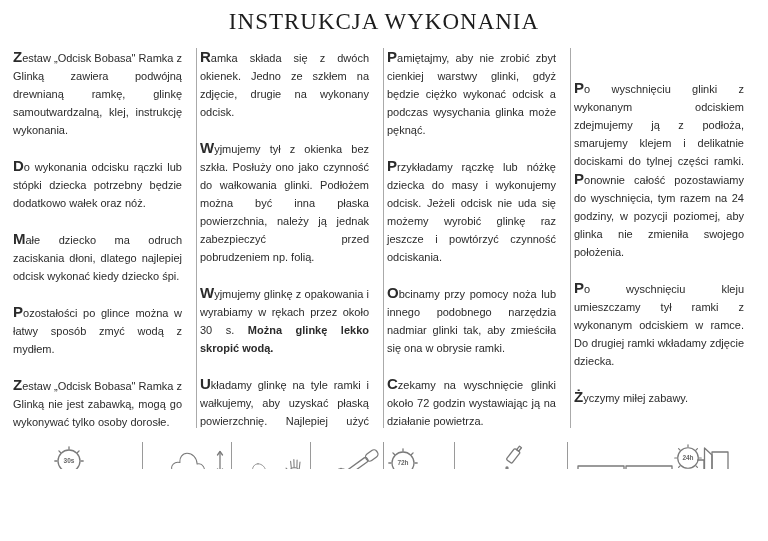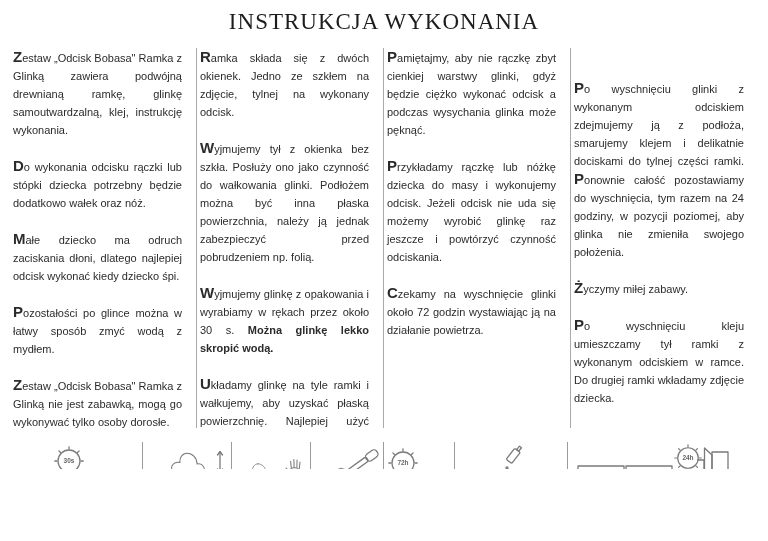--- a/index.html
+++ b/index.html
@@ -75,34 +75,35 @@
 
   <div class="columns">
       <div class="col">
         <p class="para"><span class="lead">Z</span><span class="norm">estaw „Odcisk Bobasa"  Ramka z Glinką zawiera podwójną drewnianą ramkę, glinkę samoutwardzalną, klej, instrukcję wykonania.</span></p>
         <p class="para"><span class="lead">D</span><span class="norm">o wykonania odcisku rączki lub stópki dziecka potrzebny będzie dodatkowo wałek oraz nóż.</span></p>
         <p class="para"><span class="lead">M</span><span class="norm">ałe dziecko ma odruch zaciskania dłoni, dlatego najlepiej odcisk wykonać kiedy dziecko śpi.</span></p>
         <p class="para"><span class="lead">P</span><span class="norm">ozostałości po glince można w łatwy sposób zmyć wodą z mydłem.</span></p>
         <p class="para"><span class="lead">Z</span><span class="norm">estaw „Odcisk Bobasa"  Ramka z Glinką nie jest zabawką, mogą go wykonywać tylko osoby dorosłe.</span></p>
       </div>
       <div class="col">
-        <p class="para"><span class="lead">R</span><span class="norm">amka składa się z dwóch okienek. Jedno ze szkłem na zdjęcie, tylnej na wykonany odcisk.</span></p>
+        <p class="para"><span class="lead">R</span><span class="norm">amka składa się z dwóch okienek. Jedno ze szkłem na zdjęcie, drugie na wykonany odcisk.</span></p>
         <p class="para"><span class="lead">W</span><span class="norm">yjmujemy tył z okienka bez szkła. Posłuży ono jako czynność do wałkowania glinki. Podłożem można być inna płaska powierzchnia, należy ją jednak zabezpieczyć przed pobrudzeniem np. folią.</span></p>
         <p class="para"><span class="lead">W</span><span class="norm">yjmujemy glinkę z opakowania i wyrabiamy w rękach przez około 30 s. </span><span class="bold">Można glinkę lekko skropić wodą.</span></p>
         <p class="para"><span class="lead">U</span><span class="norm">kładamy glinkę na tyle ramki i wałkujemy, aby uzyskać płaską powierzchnię. Najlepiej użyć wałka kuchennego, ale równie dobrze może to być np. butelka lub inny przedmiot o podobnym kształcie.</span></p>
       </div>
       <div class="col">
-        <p class="para"><span class="lead">P</span><span class="norm">amiętajmy, aby nie rączkę zbyt cienkiej warstwy glinki, gdyż będzie ciężko wykonać odcisk a podczas wysychania glinka może pęknąć.</span></p>
+        <p class="para"><span class="lead">P</span><span class="norm">amiętajmy, aby nie zrobić zbyt cienkiej warstwy glinki, gdyż będzie ciężko wykonać odcisk a podczas wysychania glinka może pęknąć.</span></p>
         <p class="para"><span class="lead">P</span><span class="norm">rzykładamy rączkę lub nóżkę dziecka do masy i wykonujemy odcisk. Jeżeli odcisk nie uda się możemy wyrobić glinkę raz jeszcze i powtórzyć czynność odciskania.</span></p>
+        <p class="para"><span class="lead">O</span><span class="norm">bcinamy przy pomocy noża lub innego podobnego narzędzia nadmiar glinki tak, aby zmieściła się ona w obrysie ramki.</span></p>
         <p class="para"><span class="lead">C</span><span class="norm">zekamy na wyschnięcie glinki około 72 godzin wystawiając ją na działanie powietrza.</span></p>
       </div>
       <div class="col">
         <p class="para"><span class="lead">P</span><span class="norm">o wyschnięciu glinki z wykonanym odciskiem zdejmujemy ją z podłoża, smarujemy klejem i delikatnie dociskami do tylnej części ramki. </span><span class="lead">P</span><span class="norm">onownie całość pozostawiamy do wyschnięcia, tym razem na 24 godziny, w pozycji poziomej, aby glinka nie zmieniła swojego położenia.</span></p>
+        <p class="para"><span class="lead">P</span><span class="norm">o wyschnięciu kleju umieszczamy tył ramki z wykonanym odciskiem w ramce. Do drugiej ramki wkładamy zdjęcie dziecka.</span></p>
         <p class="para"><span class="lead">Ż</span><span class="norm">yczymy miłej zabawy.</span></p>
-        <p class="para"><span class="lead">P</span><span class="norm">o wyschnięciu kleju umieszczamy tył ramki z wykonanym odciskiem w ramce. Do drugiej ramki wkładamy zdjęcie dziecka.</span></p>
         <div class="producer">
           <div>Wyprodukowano w Polsce przez:</div>
           <div>Opera-Tech Rafał Przybyło</div>
         </div>
       </div>
     </div>
 
   <svg width="0" height="0" style="position:absolute" aria-hidden="true">
     <defs>
       <symbol id="hand" viewBox="0 0 26 30">

